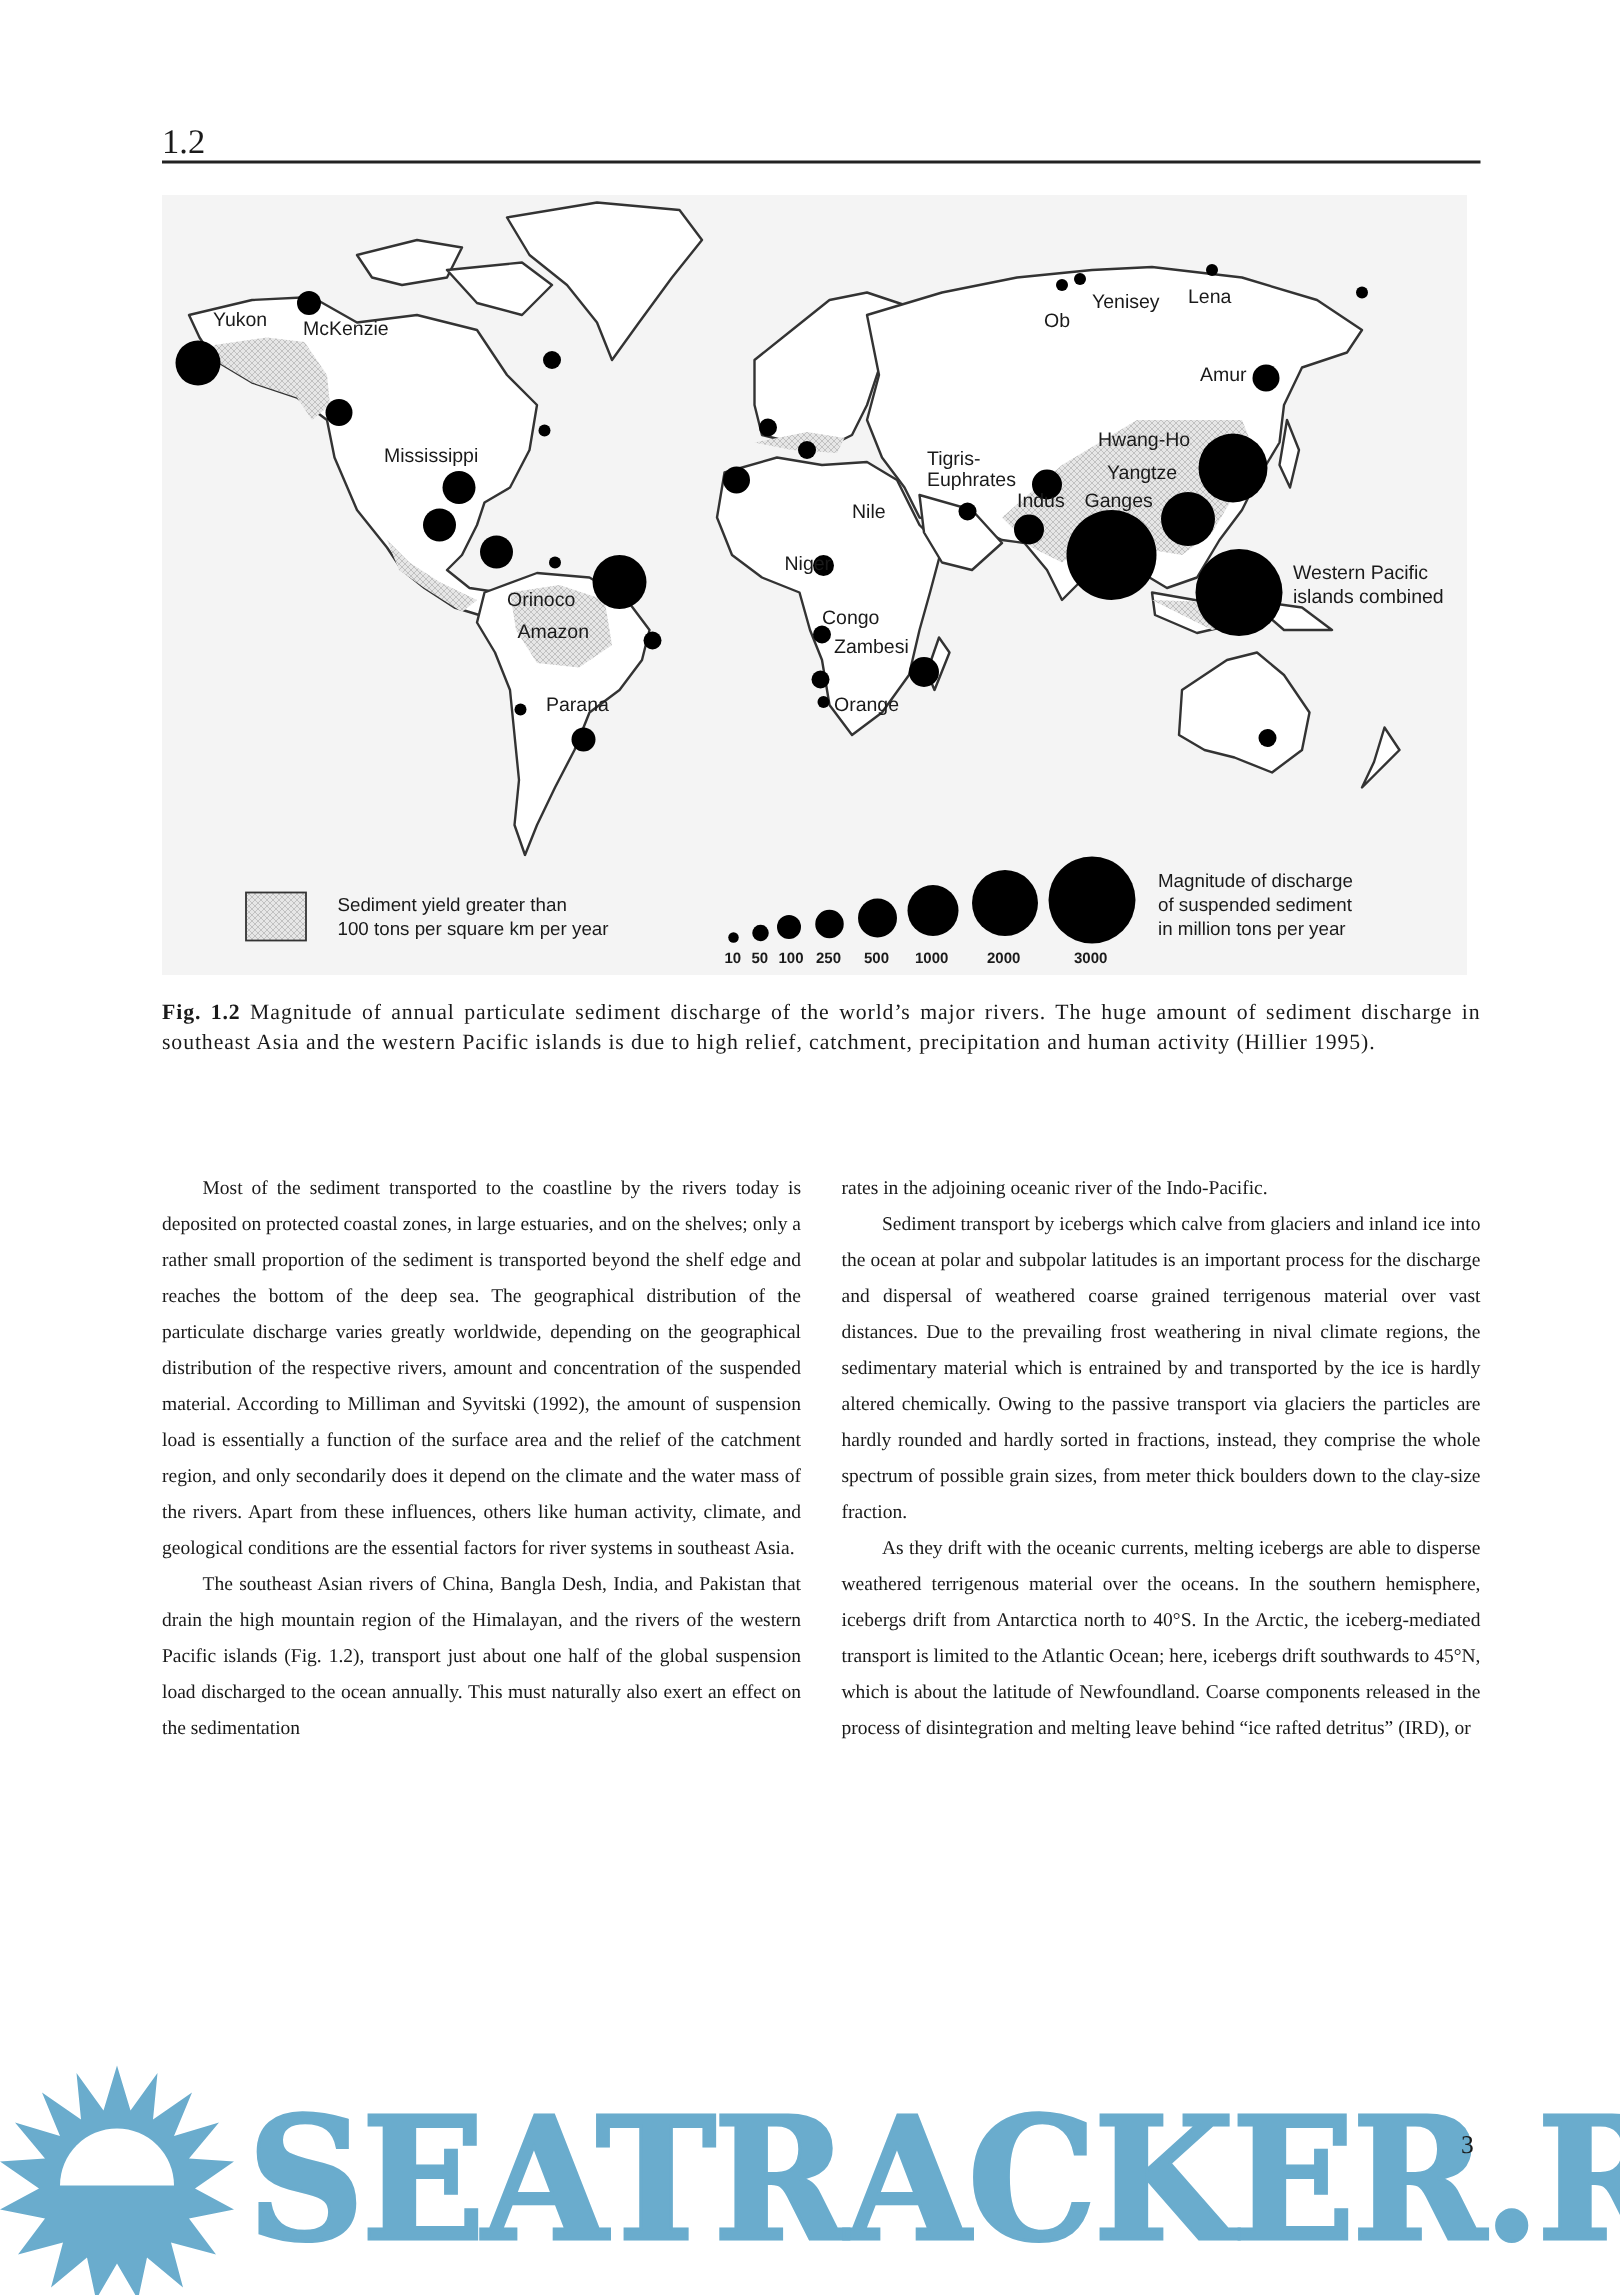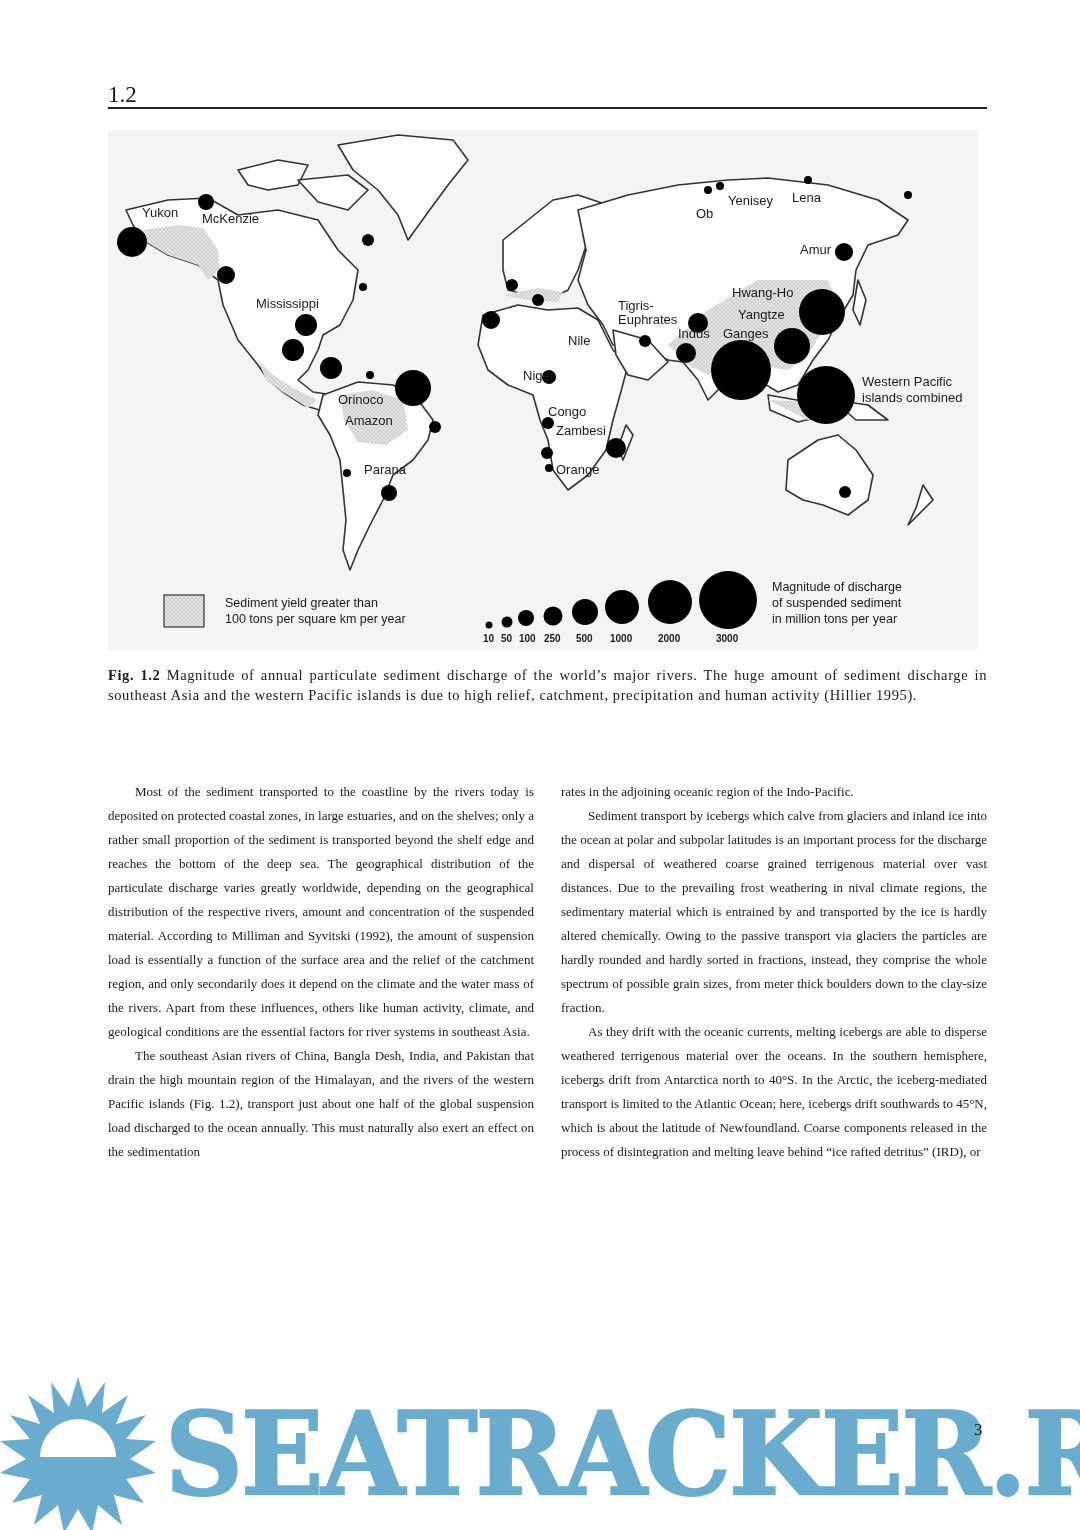--- a/index.html
+++ b/index.html
@@ -174,21 +174,21 @@
 </div>
 
 <div class="caption"><b>Fig. 1.2</b><span> Magnitude of annual particulate sediment discharge of the world’s major rivers. The huge amount of sediment discharge in southeast Asia and the western Pacific islands is due to high relief, catchment, precipitation and human activity (Hillier 1995).</span></div>
 
 <div class="col col-left">
   <p>Most of the sediment transported to the coastline by the rivers today is deposited on protected coastal zones, in large estuaries, and on the shelves; only a rather small proportion of the sediment is transported beyond the shelf edge and reaches the bottom of the deep sea. The geographical distribution of the particulate discharge varies greatly worldwide, depending on the geographical distribution of the respective rivers, amount and concentration of the suspended material. According to Milliman and Syvitski (1992), the amount of suspension load is essentially a function of the surface area and the relief of the catchment region, and only secondarily does it depend on the climate and the water mass of the rivers. Apart from these influences, others like human activity, climate, and geological conditions are the essential factors for river systems in southeast Asia.</p>
   <p>The southeast Asian rivers of China, Bangla Desh, India, and Pakistan that drain the high mountain region of the Himalayan, and the rivers of the western Pacific islands (Fig. 1.2), transport just about one half of the global suspension load discharged to the ocean annually. This must naturally also exert an effect on the sedimentation</p>
 </div>
 
 <div class="col col-right">
-  <p class="noindent">rates in the adjoining oceanic region of the Indo-Pacific.</p>
+  <p class="noindent">rates in the adjoining oceanic river of the Indo-Pacific.</p>
   <p>Sediment transport by icebergs which calve from glaciers and inland ice into the ocean at polar and subpolar latitudes is an important process for the discharge and dispersal of weathered coarse grained terrigenous material over vast distances. Due to the prevailing frost weathering in nival climate regions, the sedimentary material which is entrained by and transported by the ice is hardly altered chemically. Owing to the passive transport via glaciers the particles are hardly rounded and hardly sorted in fractions, instead, they comprise the whole spectrum of possible grain sizes, from meter thick boulders down to the clay-size fraction.</p>
   <p>As they drift with the oceanic currents, melting icebergs are able to disperse weathered terrigenous material over the oceans. In the southern hemisphere, icebergs drift from Antarctica north to 40°S. In the Arctic, the iceberg-mediated transport is limited to the Atlantic Ocean; here, icebergs drift southwards to 45°N, which is about the latitude of Newfoundland. Coarse components released in the process of disintegration and melting leave behind “ice rafted detritus” (IRD), or</p>
 </div>
 
 <svg class="watermark" viewBox="0 0 1080 155" xmlns="http://www.w3.org/2000/svg">
   <g transform="translate(78,80)">
     <polygon fill="#6aaccd" points="0,-78 9,-48 27,-73 24,-42 50,-60 38,-31 68,-40 48,-16 78,-14 52,4 78,18 48,24 66,48 36,40 44,70 20,50 14,78 0,54 -14,78 -20,50 -44,70 -36,40 -66,48 -48,24 -78,18 -52,4 -78,-14 -48,-16 -68,-40 -38,-31 -50,-60 -24,-42 -27,-73 -9,-48"></polygon>
     <path d="M-38,2 A38,38 0 0 1 38,2 Z" fill="#ffffff"></path>
   </g>
 </svg>

